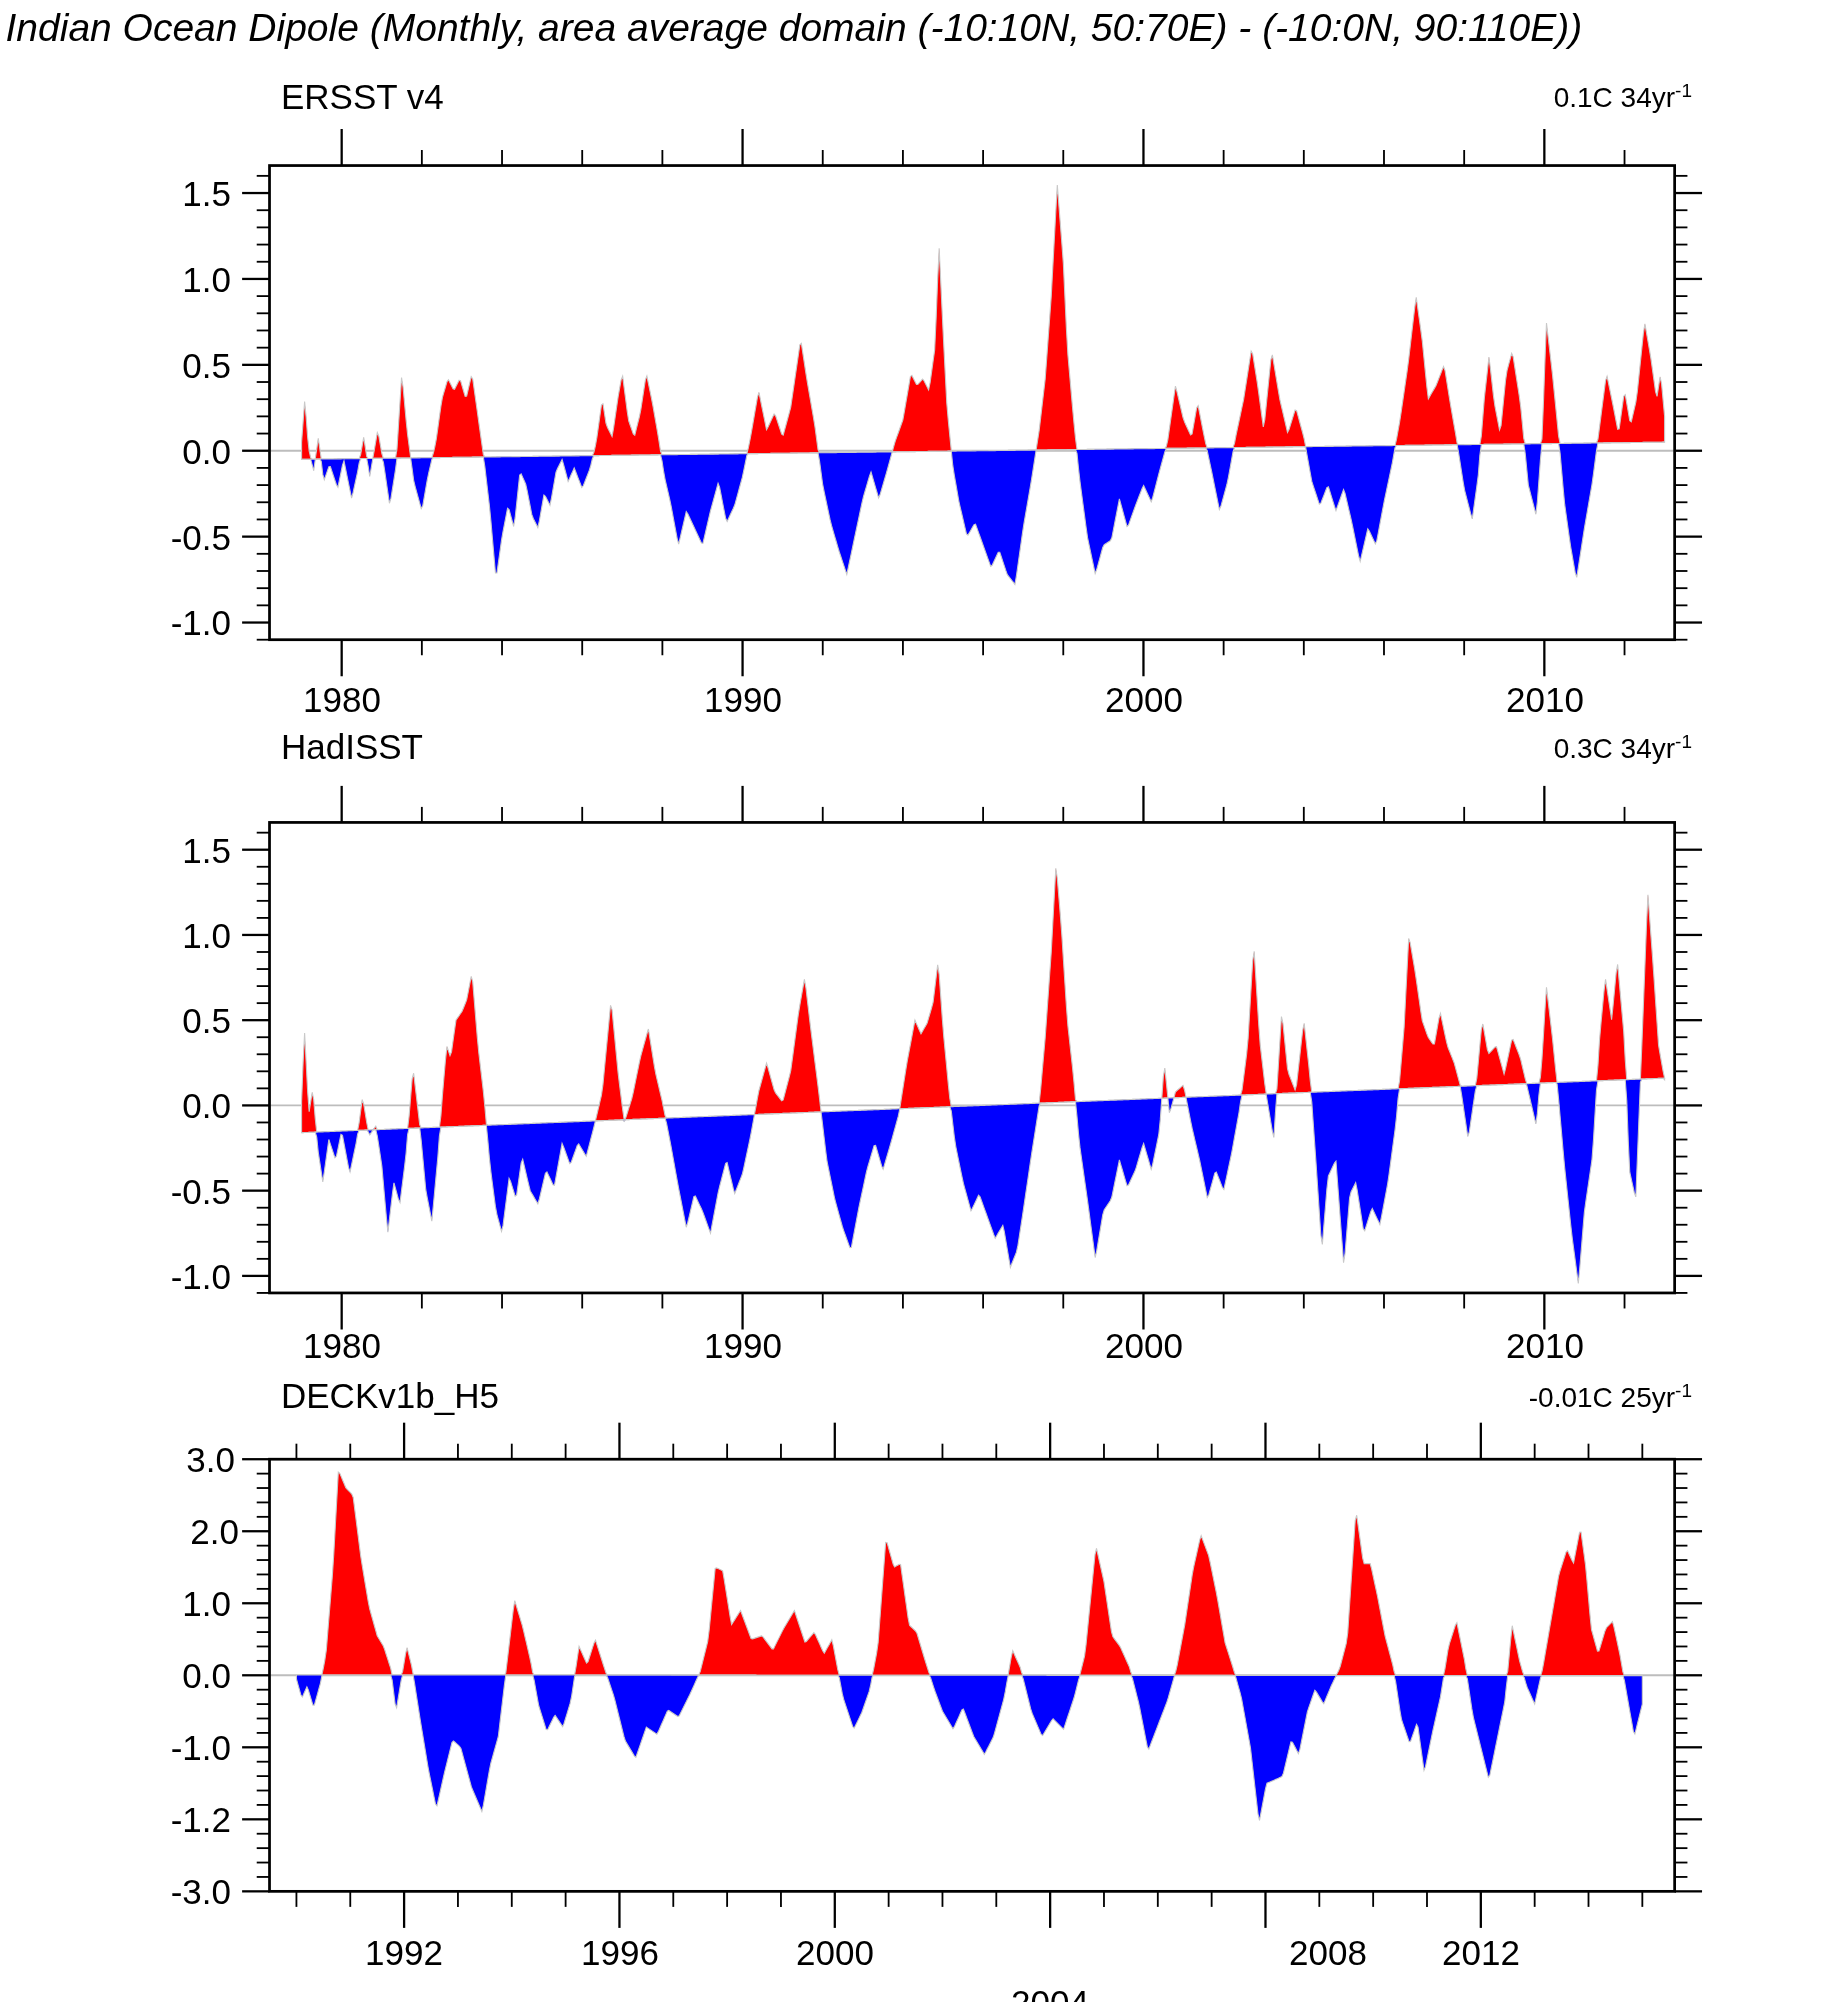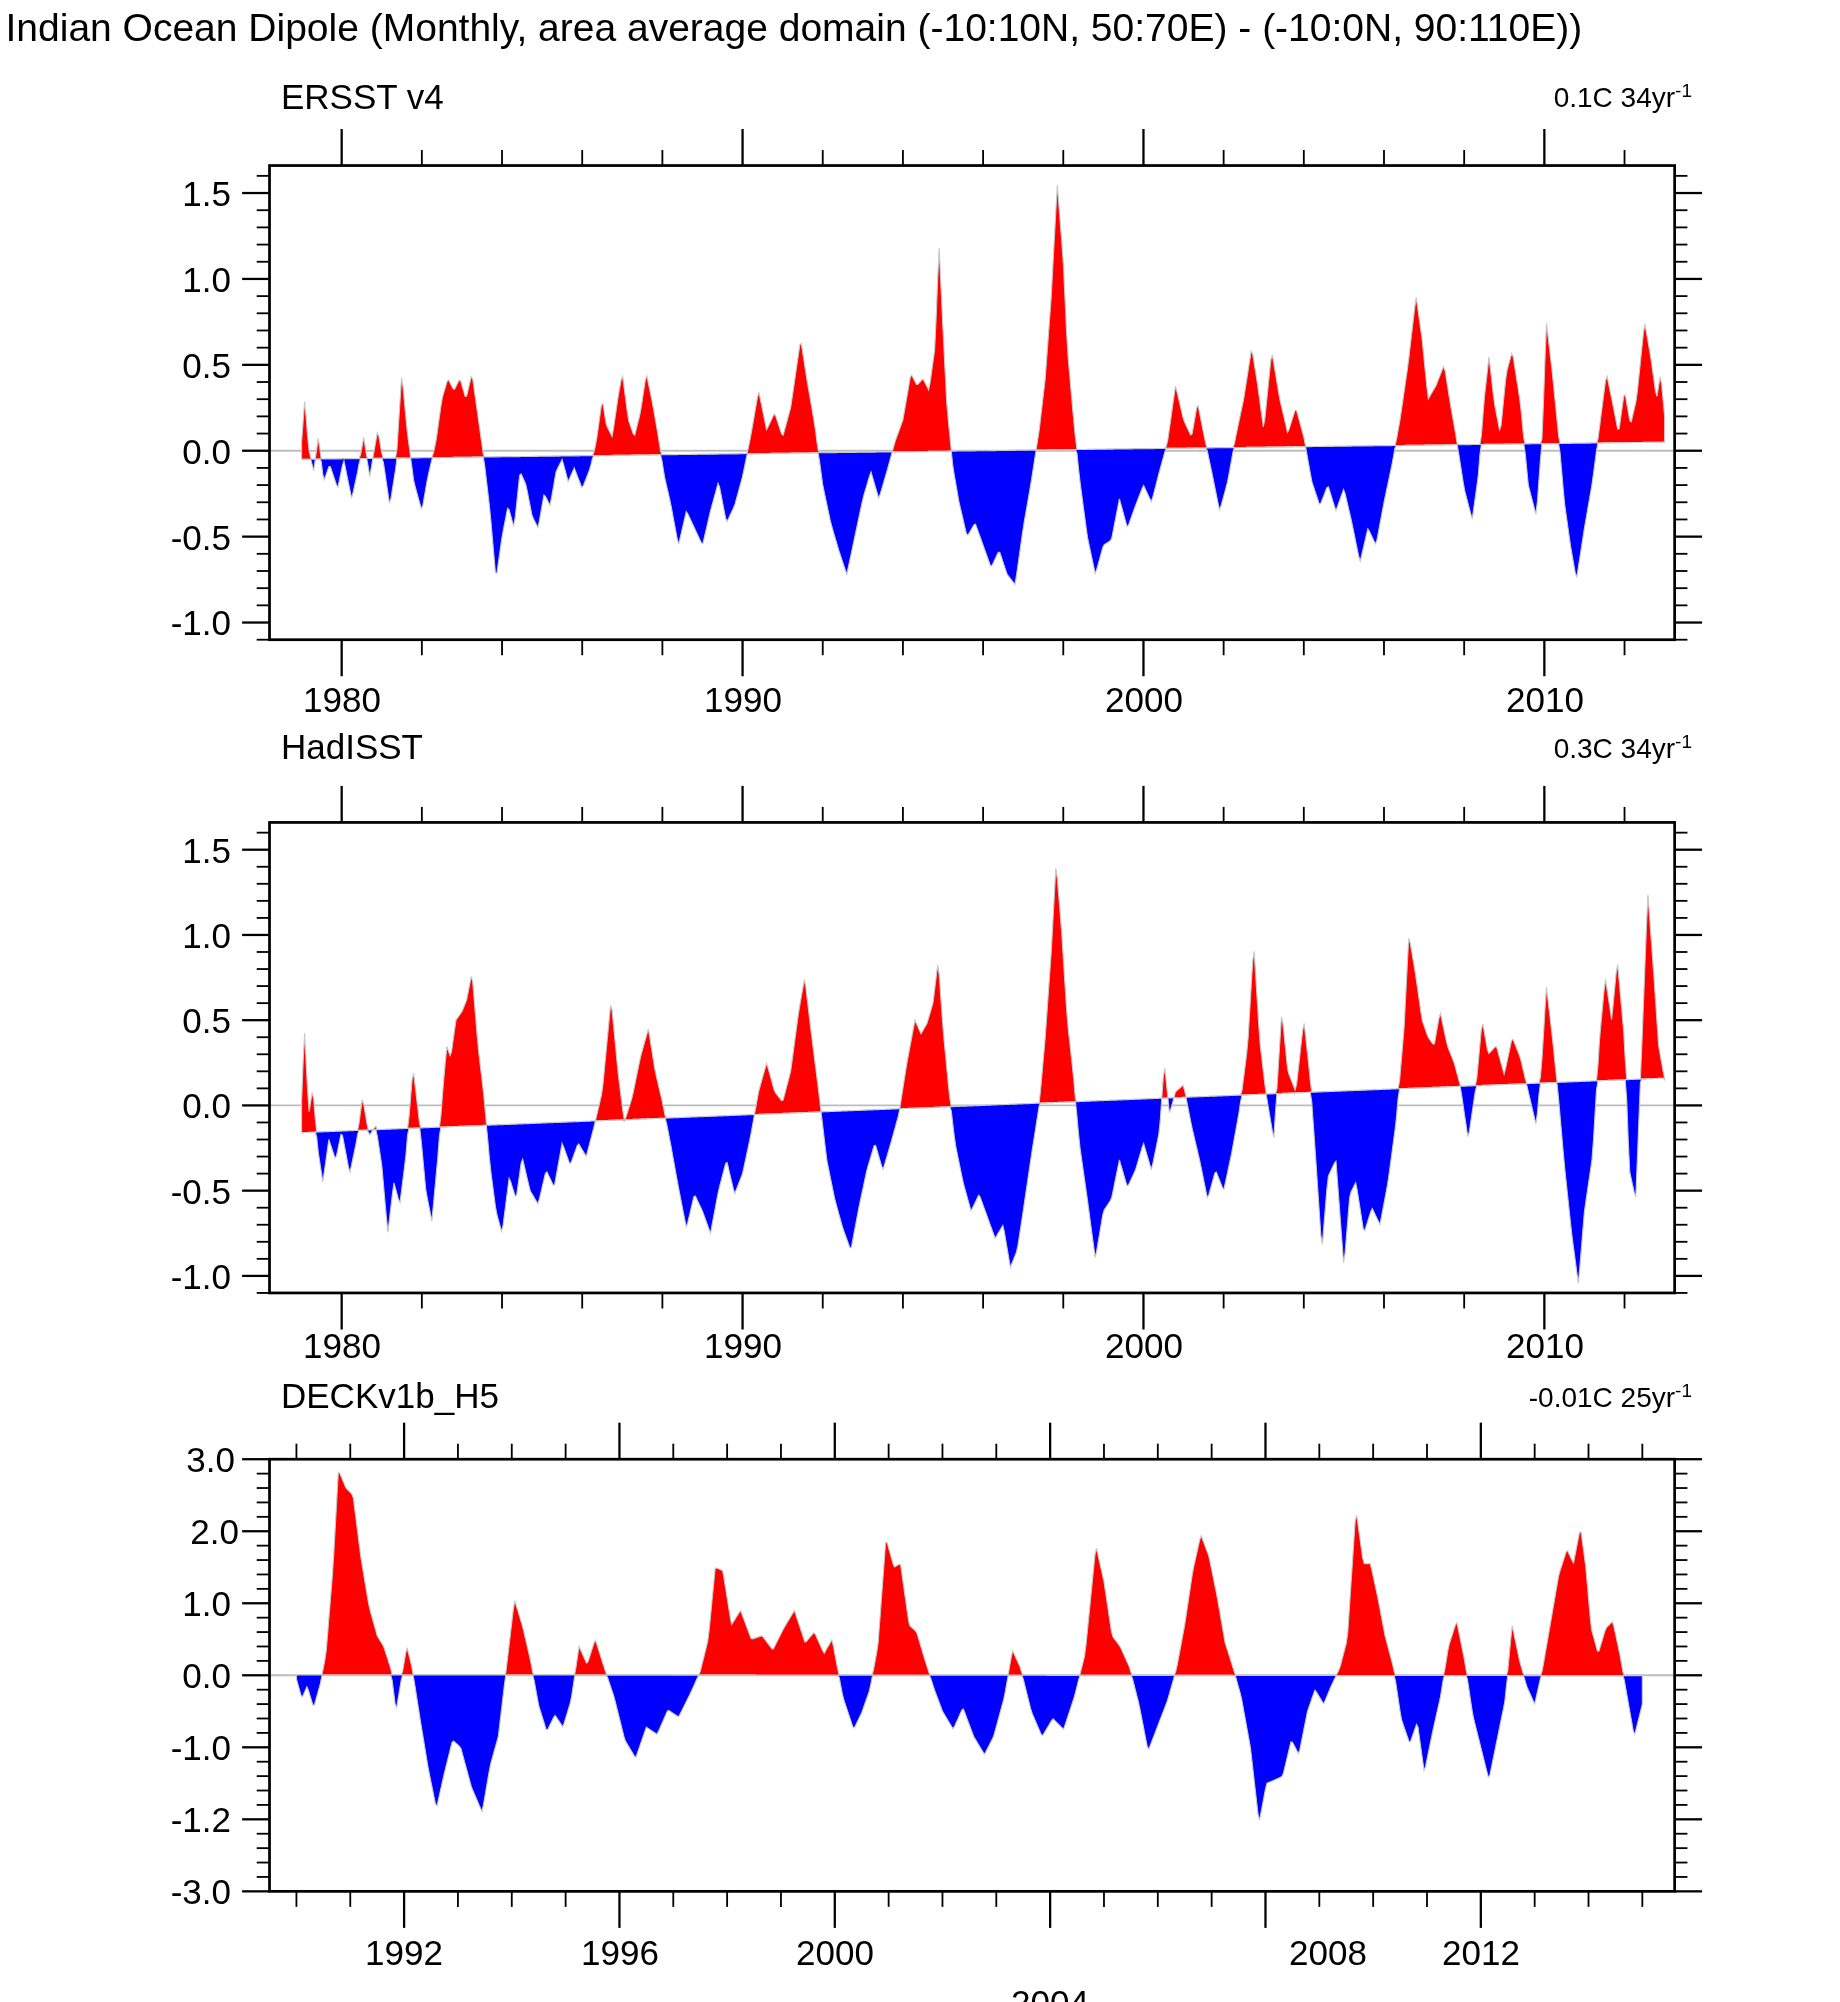--- a/index.html
+++ b/index.html
@@ -7,21 +7,21 @@
     position:relative;
     width:1840px;height:2003px;
     background:#ffffff;
     font-family:"Liberation Sans", sans-serif;
     color:#000;
     overflow:hidden;
   }
   #plot-svg{position:absolute;left:0;top:0;}
   .main-title{
     position:absolute;left:5.5px;top:5.5px;
-    font-size:39px;letter-spacing:0px;white-space:nowrap;
+    font-size:39px;letter-spacing:0px;white-space:nowrap;font-style:italic;
   }
   .panel-title{
     position:absolute;left:281px;
     font-size:35px;white-space:nowrap;
   }
   .trend-annot{
     position:absolute;right:148px;
     font-size:28px;white-space:nowrap;text-align:right;
   }
   .trend-annot sup{font-size:19px;}

